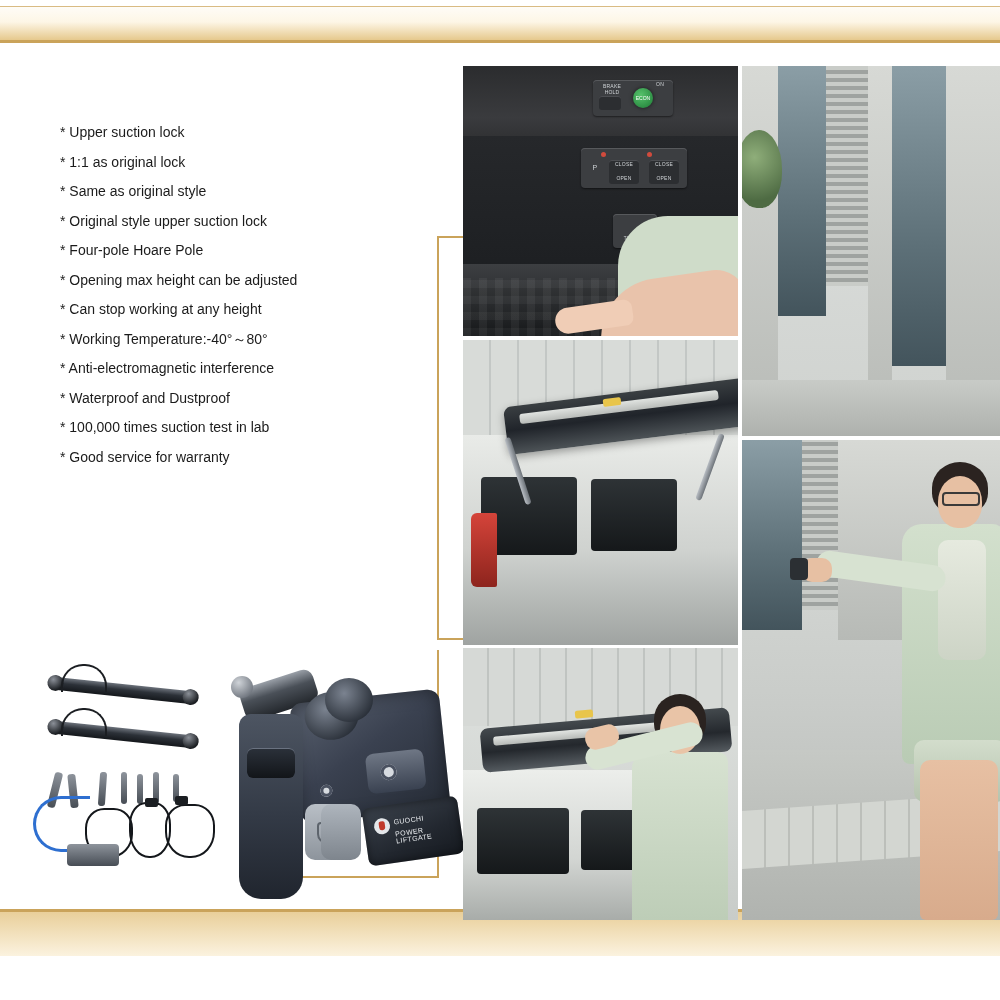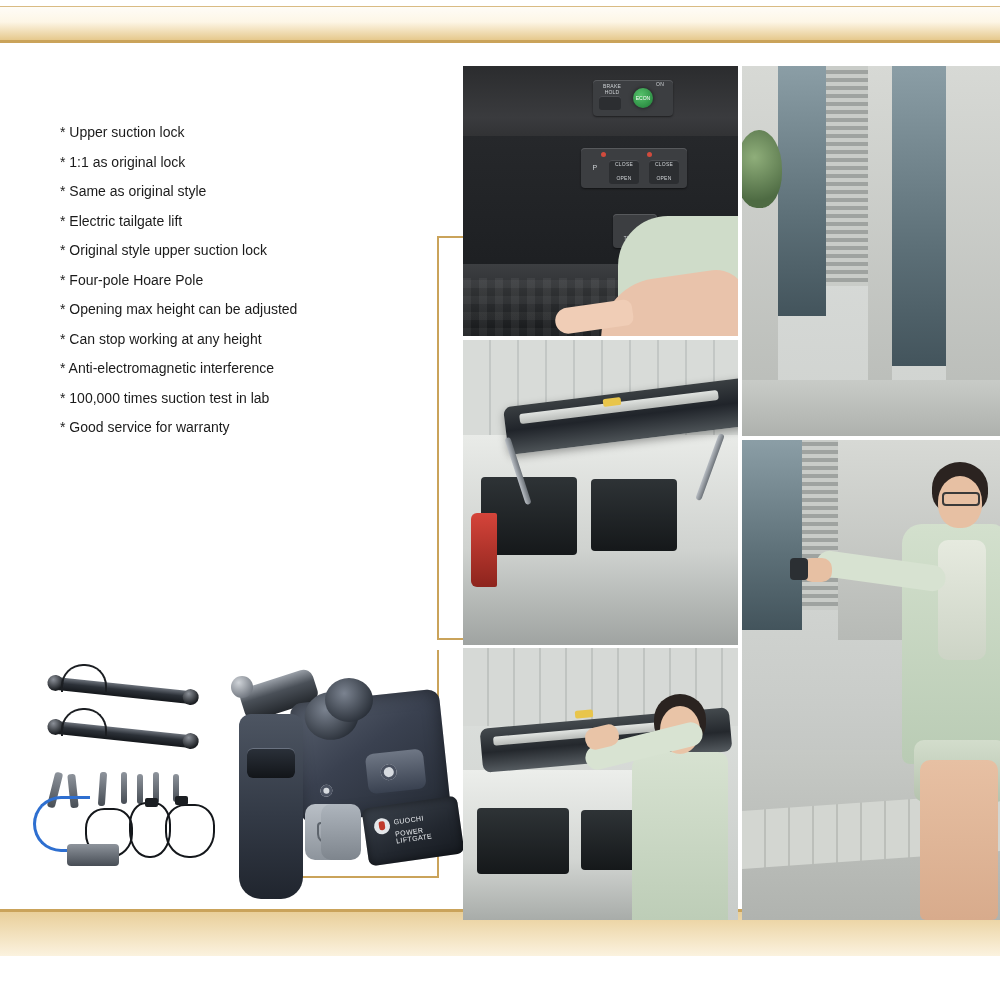--- a/index.html
+++ b/index.html
@@ -555,26 +555,27 @@
   </div>
 
   <div class="band band-bottom">
     <div class="band-bottom-inner"></div>
   </div>
 
   <div class="features">
     <div class="feature-line">* Upper suction lock</div>
     <div class="feature-line">* 1:1 as original lock</div>
     <div class="feature-line">* Same as original style</div>
-    <div class="feature-line">* Electric tailgate lift</div>
     <div class="feature-line">* Original style upper suction lock</div>
     <div class="feature-line">* Four-pole Hoare Pole</div>
     <div class="feature-line">* Opening max height can be adjusted</div>
     <div class="feature-line">* Can stop working at any height</div>
+    <div class="feature-line">* Working Temperature:-40°～80°</div>
     <div class="feature-line">* Anti-electromagnetic interference</div>
+    <div class="feature-line">* Waterproof and Dustproof</div>
     <div class="feature-line">* 100,000 times suction test in lab</div>
     <div class="feature-line">* Good service for warranty</div>
   </div>
 
 
   <div class="gold-path-a"></div>
   <div class="gold-path-b"></div>
   <div class="gold-path-c"></div>
   <div class="gold-path-e"></div>
   <div class="gold-path-d"></div>

